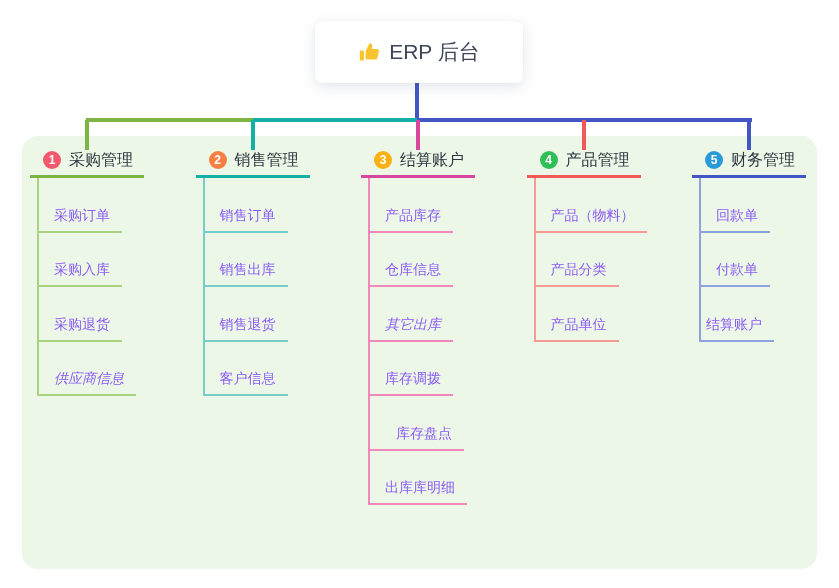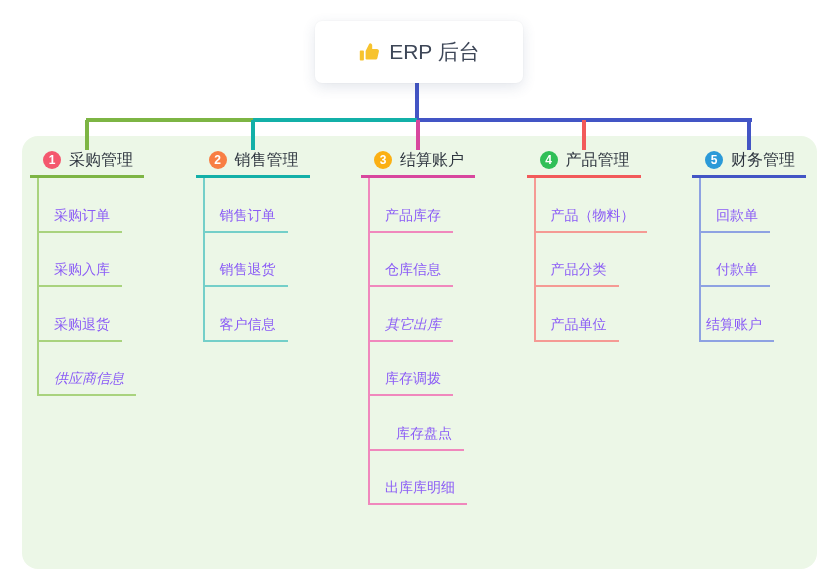--- a/index.html
+++ b/index.html
@@ -78,20 +78,23 @@
     <div class="branch-header" style="border-bottom-color: rgb(19, 176, 168);">
       <span class="badge" style="background: rgb(248, 126, 67);">2</span>
       <span class="branch-label">销售管理</span>
     </div>
     <div class="children">
       <div class="trunk" style="background: rgb(116, 207, 201);"></div>
     <div class="child">
     <div class="child-inner" style="border-bottom-color: rgb(116, 207, 201);">销售订单</div>
   </div>
           <div class="child">
+    <div class="child-inner" style="border-bottom-color: rgb(116, 207, 201);">销售出库</div>
+  </div>
+          <div class="child">
     <div class="child-inner" style="border-bottom-color: rgb(116, 207, 201);">销售退货</div>
   </div>
           <div class="child">
     <div class="child-inner" style="border-bottom-color: rgb(116, 207, 201);">客户信息</div>
   </div>
         </div>
   </div>
       <div class="branch" style="left: 361px;">
     <div class="branch-header" style="border-bottom-color: rgb(216, 71, 158);">
       <span class="badge" style="background: rgb(251, 176, 19);">3</span>

